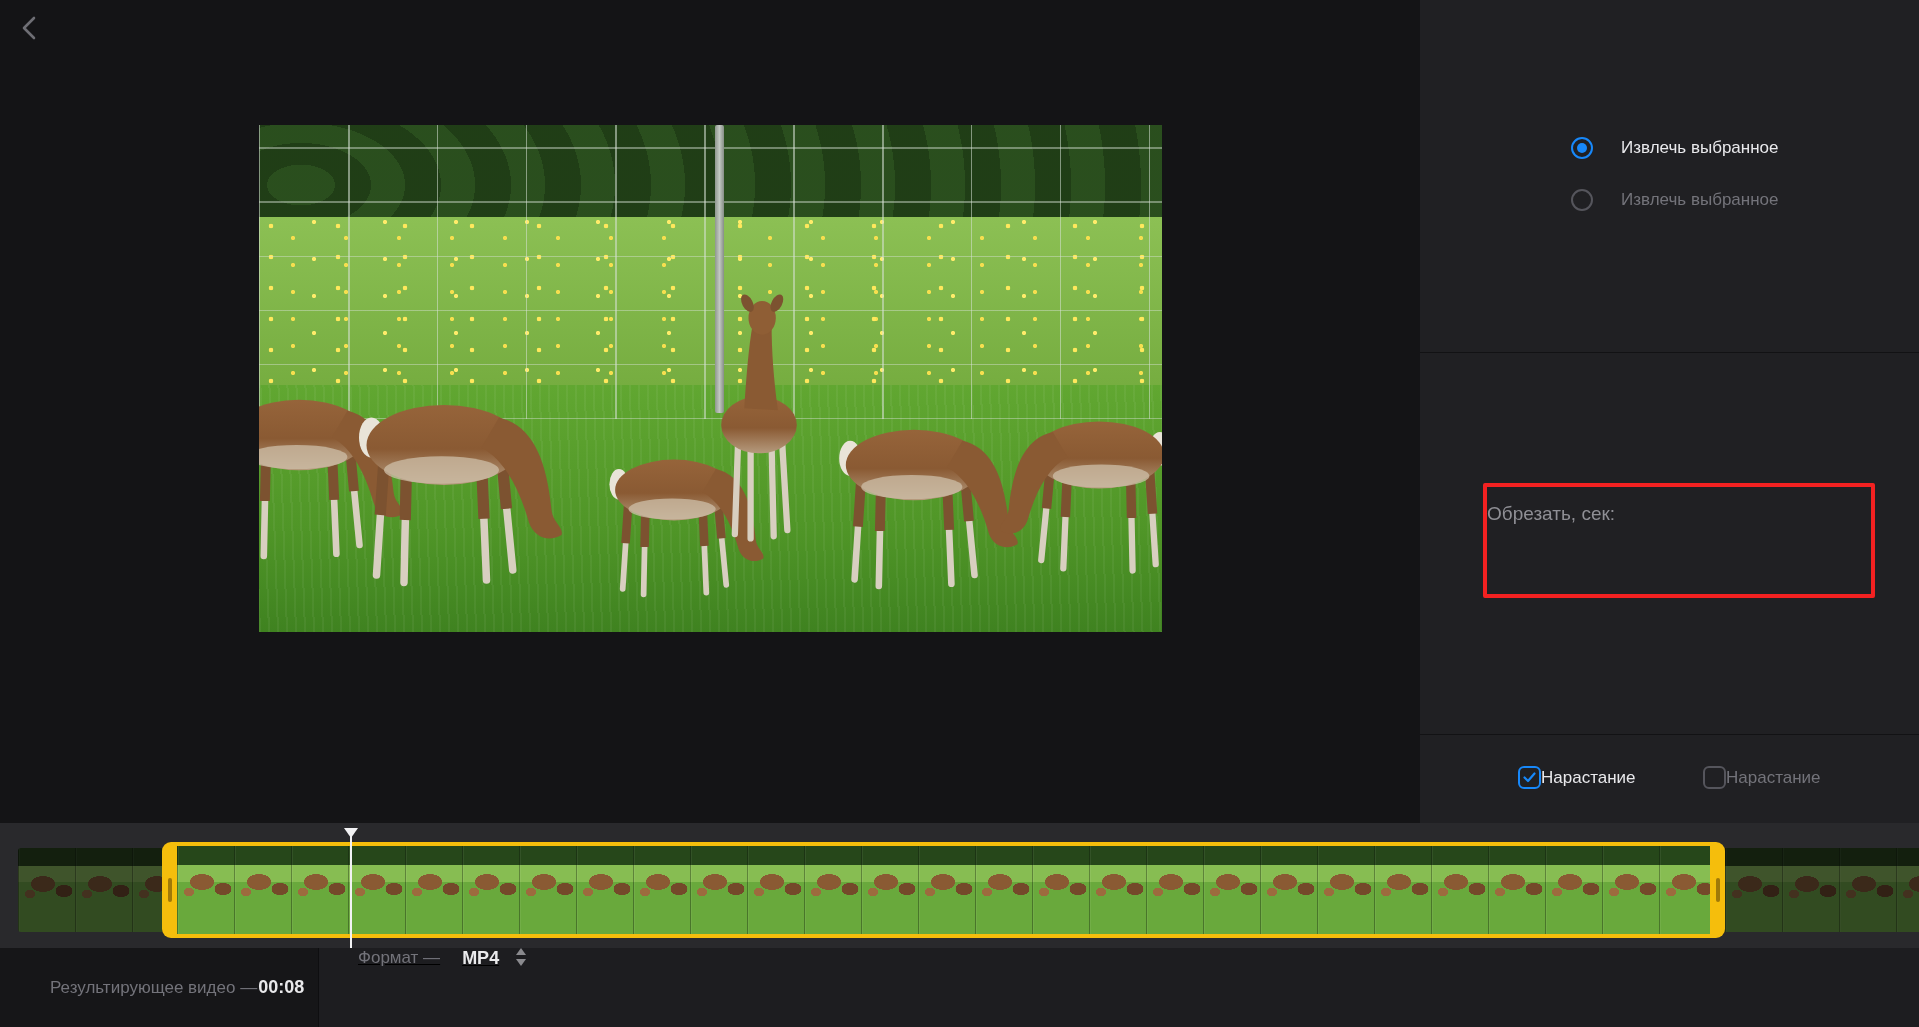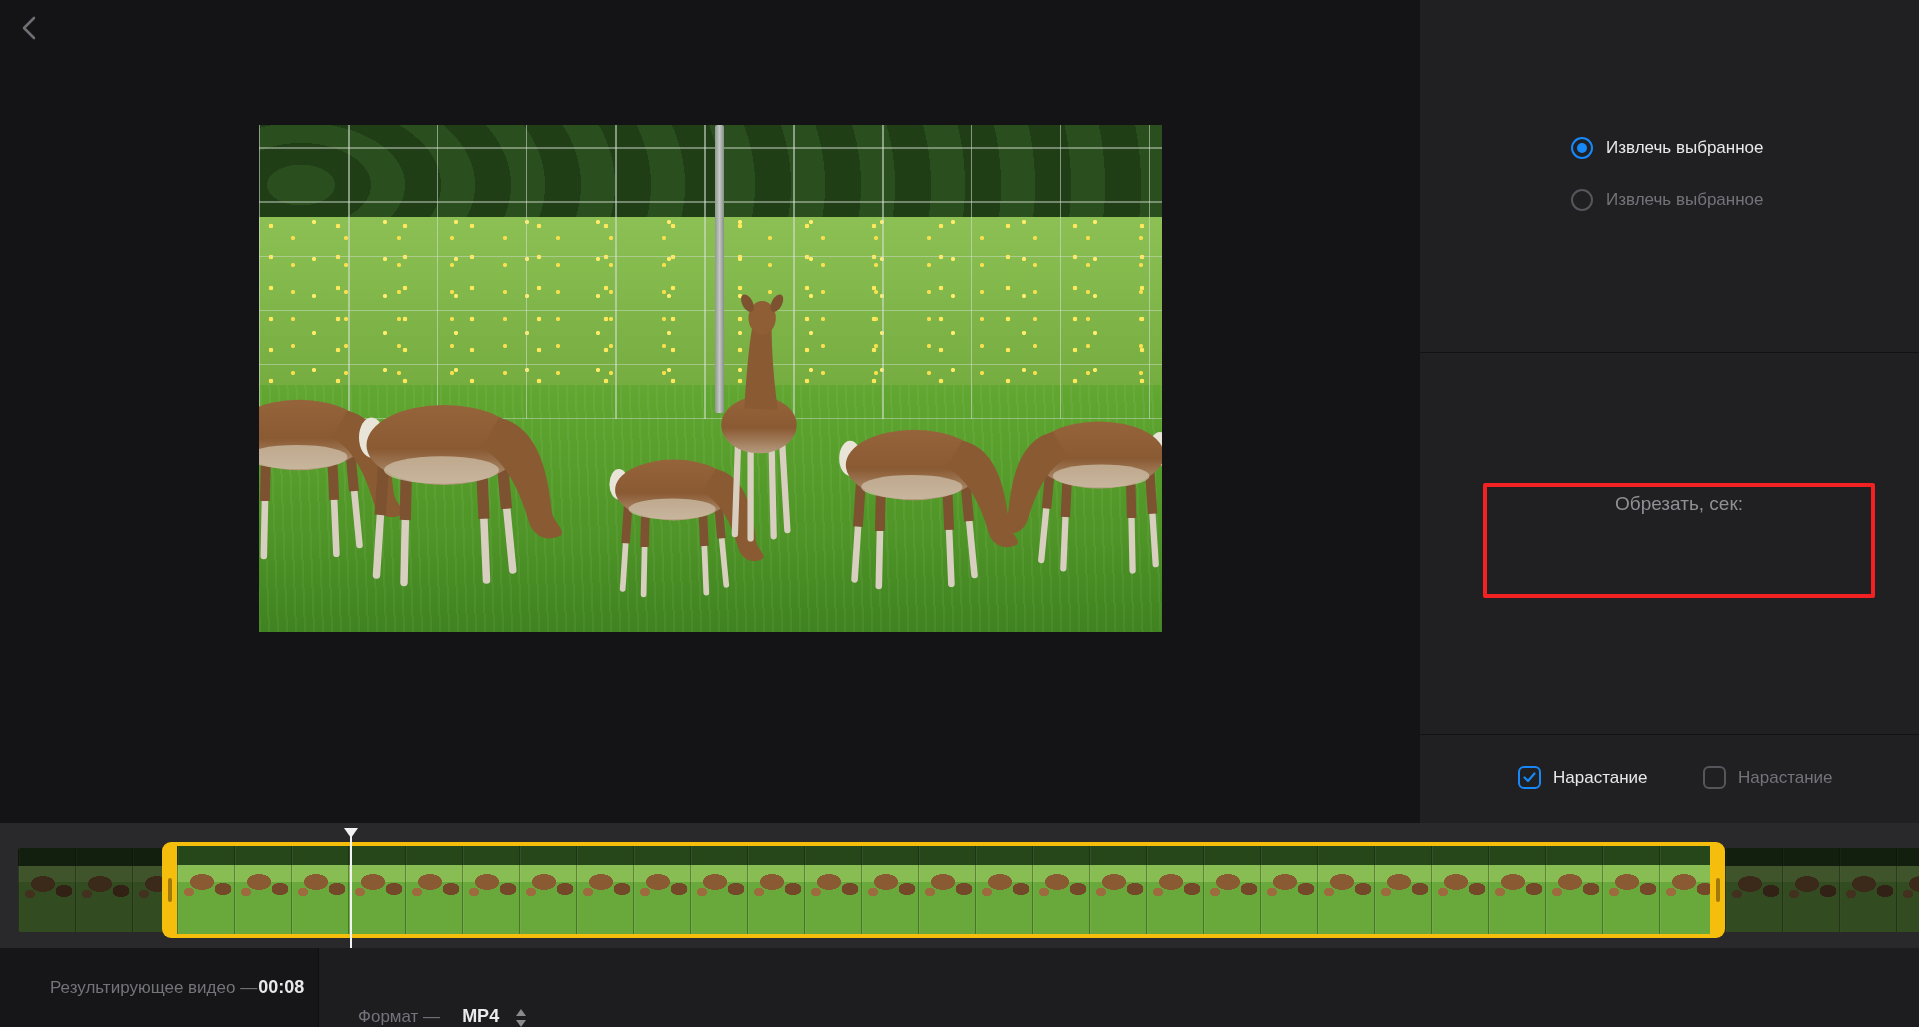--- a/index.html
+++ b/index.html
@@ -39,40 +39,40 @@
                  background:linear-gradient(90deg,#8f978f,#c2c8c2,#868e86); border-radius:2px; }
   .scene-deer  { position:absolute; left:0; top:0; }
 
   .player-controls { position:absolute; left:0; top:650px; width:1420px; height:56px; }
 
   
   .right-panel { position:absolute; left:1420px; top:0; width:499px; height:823px; background:#202023; }
   .panel-divider { position:absolute; left:0; width:499px; height:1px; background:#121214; }
   .divider-1 { top:352px; } .divider-2 { top:734px; }
 
-  .radio-row { position:absolute; display:flex; align-items:center; gap:13px; cursor:pointer; }
+  .radio-row { position:absolute; display:flex; align-items:center; gap:28px; cursor:pointer; }
   .radio-row.r1 { left:151px; top:137px; }
   .radio-row.r2 { left:151px; top:189px; }
   .radio { width:22px; height:22px; border-radius:50%; border:2px solid #55555c; position:relative; flex:none; }
   .radio.on { border-color:#1788fa; }
   .radio.on::after { content:""; position:absolute; left:4px; top:4px; width:10px; height:10px;
                      border-radius:50%; background:#1788fa; }
   .radio-label { font-size:17px; color:#73737a; }
   .radio-row.r1 .radio-label { color:#e9e9ec; }
 
   .trim-box { position:absolute; left:63px; top:483px; width:392px; height:115px;
               border:4px solid #f32121; border-radius:2px; }
-  .trim-title { margin-top:6px; text-align:center; font-size:19px; color:#8f8f95; }
+  .trim-title { margin-top:16px; font-size:19px; color:#8f8f95; }
   .trim-row { display:flex; align-items:center; margin:24px 14px 0 4px; }
   .trim-input { width:142px; height:47px; background:transparent; border:1px solid #5c5c64;
                 border-radius:8px; color:#ffffff; font-size:19px; text-align:center;
                 font-family:"Liberation Sans", sans-serif; outline:none; }
   .trim-sep { flex:1; text-align:center; font-size:17px; color:#8f8f95; }
 
-  .fade-row { position:absolute; top:766px; display:flex; align-items:center; gap:12px; cursor:pointer; }
+  .fade-row { position:absolute; top:766px; display:flex; align-items:center; cursor:pointer; }
   .fade-row.f1 { left:98px; }
   .fade-row.f2 { left:283px; }
   .checkbox { width:23px; height:23px; border-radius:6px; border:2px solid #55555c; flex:none;
               display:flex; align-items:center; justify-content:center; }
   .checkbox.on { border-color:#1788fa; }
   .fade-label { font-size:17px; color:#73737a; }
   .fade-row.f1 .fade-label { color:#e9e9ec; }
 
   
   .timeline { position:absolute; left:0; top:823px; width:1919px; height:125px; background:#29292c; }
@@ -99,21 +99,21 @@
   .playhead .head { width:0; height:0; margin-left:1px; border-left:7px solid transparent;
                     border-right:7px solid transparent; border-top:10px solid #f2f2f4; }
   .playhead .line { position:absolute; left:7px; top:8px; width:2px; height:116px; background:#f2f2f4; }
 
   
   .bottom-bar { position:absolute; left:0; top:948px; width:1919px; height:79px; background:#1d1d20; }
   .result-section { position:absolute; left:0; top:0; width:319px; height:79px; background:#161618;
                     border-right:1px solid #0e0e10; display:flex; align-items:center; padding-left:50px; }
   .result-label { font-size:17px; color:#73737a; }
   .result-value { font-size:18px; color:#e9e9eb; font-weight:700; margin-left:1px; }
-  .format-section { position:absolute; left:358px; top:0; height:79px; display:flex; align-items:flex-end; cursor:pointer; }
+  .format-section { position:absolute; left:358px; top:0; height:79px; display:flex; align-items:flex-start; cursor:pointer;text-decoration:underline; }
   .format-label { font-size:17px; color:#73737a; }
   .format-value { font-size:18px; color:#eaeaec; font-weight:700; margin-left:22px; }
   .stepper { margin-left:17px; display:flex; flex-direction:column; gap:4px; align-items:center; }
   .tri-up   { width:0; height:0; border-left:5px solid transparent; border-right:5px solid transparent;
               border-bottom:7px solid #8a8a8e; }
   .tri-down { width:0; height:0; border-left:5px solid transparent; border-right:5px solid transparent;
               border-top:7px solid #8a8a8e; }
 </style>
 </head>
 <body>

